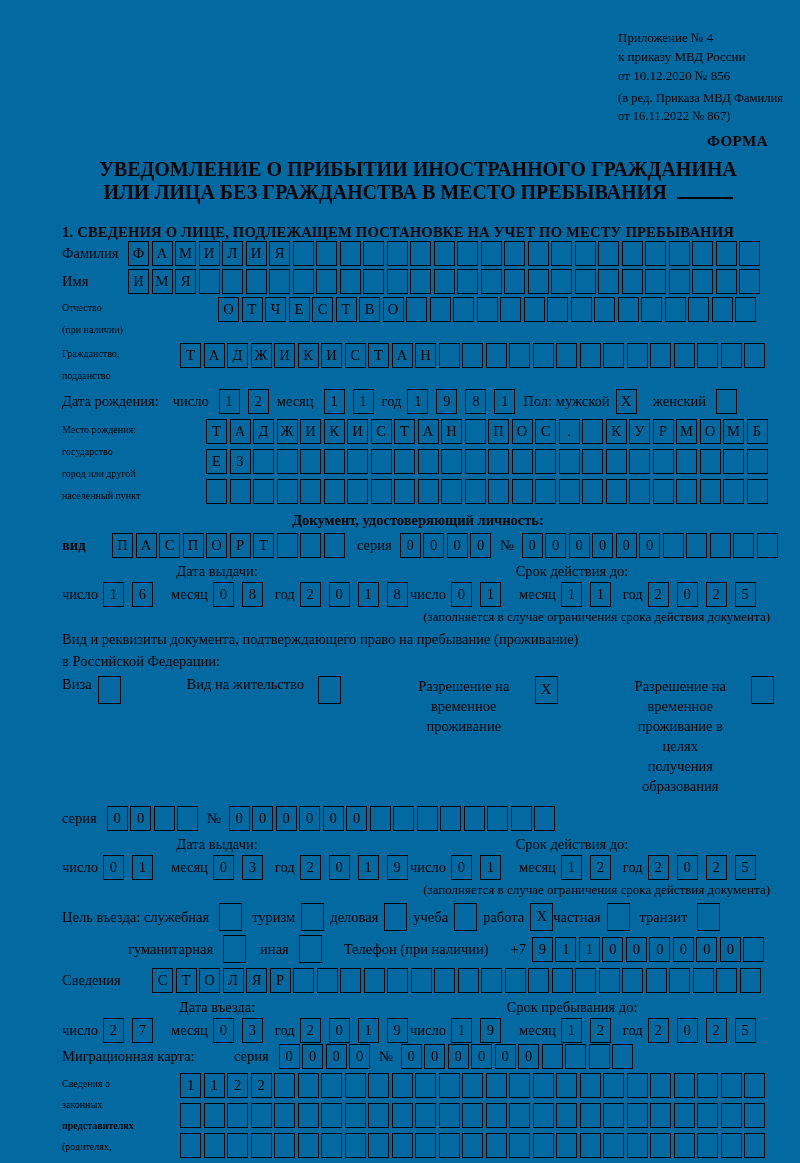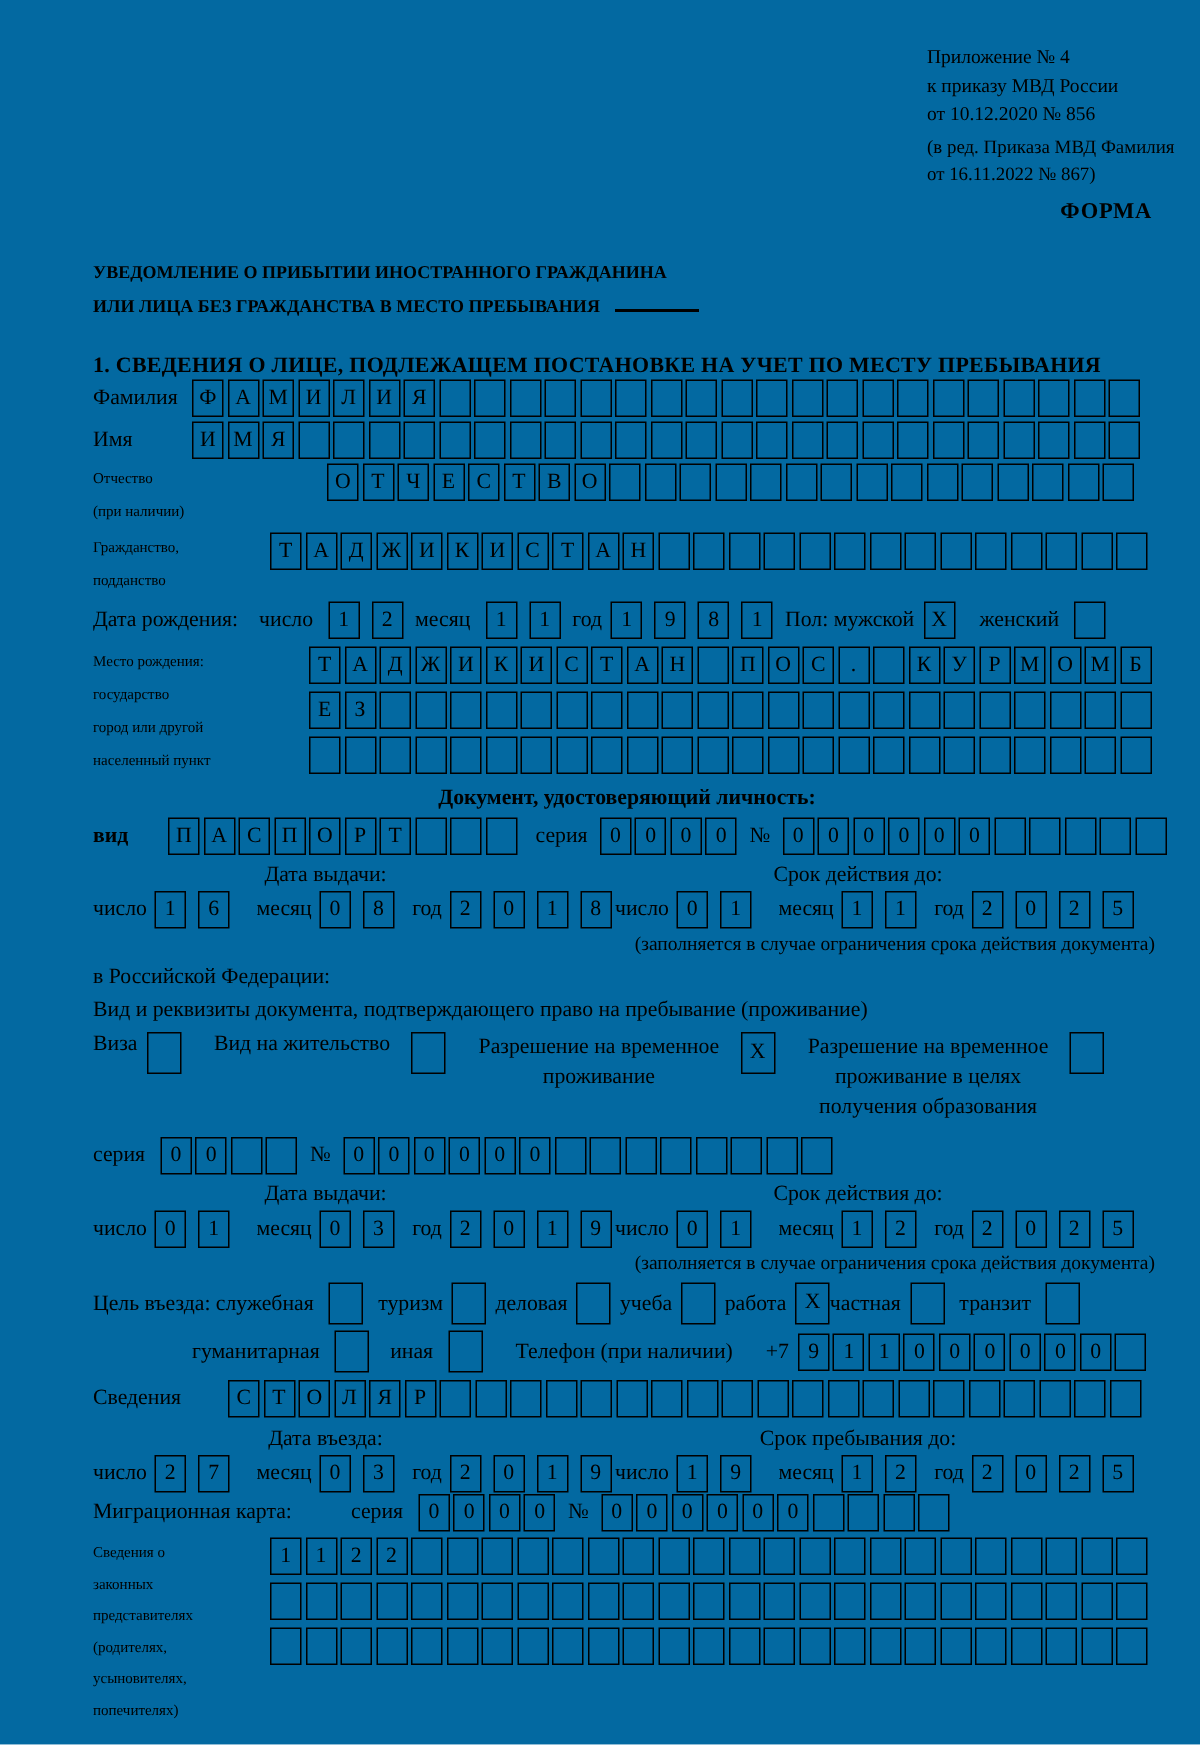--- a/index.html
+++ b/index.html
@@ -6,21 +6,21 @@
   .page{
     position:relative;width:800px;height:1163px;box-sizing:border-box;
     padding:28px 26px 10px 62px;overflow:hidden;background:#0369a1;color:#000;
     font-family:"Liberation Serif","DejaVu Serif",serif;
   }
   
   .appendix{margin-left:556px;font-size:13px;line-height:19px;white-space:nowrap;}
   .appendix .ed{margin-top:4px;font-size:12.6px;line-height:18px;}
   .forma{margin-top:8px;text-align:right;padding-right:6px;font-weight:bold;font-size:15px;letter-spacing:.5px;}
   
-  .title{margin-top:20px;font-weight:bold;font-size:12px;line-height:23px;}
+  .title{margin-top:8px;text-align:center;font-weight:bold;font-size:20px;line-height:23px;}
   .blank-line{display:inline-block;width:56px;border-bottom:2px solid #000;margin-left:10px;}
   .section1{margin-top:20px;font-weight:bold;font-size:14.6px;letter-spacing:.2px;white-space:nowrap;}
   
   .row{display:flex;align-items:center;margin-bottom:3px;}
   .rowt{display:flex;align-items:flex-start;margin-bottom:2px;}
   .lbl{font-size:14.5px;white-space:nowrap;}
   .lblcol{flex:none;}
   .lblcol div{font-size:10px;line-height:22px;white-space:nowrap;}
   .w66{width:66px;flex:none;}
   .w50{width:50px;flex:none;font-weight:bold;}
@@ -46,21 +46,21 @@
   .dh1{width:310px;text-align:center;flex:none;}
   .dh2{width:400px;text-align:center;flex:none;}
   .drow{display:flex;align-items:center;margin-bottom:1px;}
   .dgrp{display:flex;align-items:center;}
   .dgrp1{width:348px;flex:none;}
   .dgrp .lbl{margin-right:5px;}
   .dgrp .cells{margin-right:4px;}
   .note-r{text-align:right;font-size:13px;line-height:15px;margin:2px 4px 6px 0;}
   .para{font-size:14.5px;line-height:19px;margin-bottom:3px;}
   
-  .cbrow{display:flex;align-items:flex-start;margin:5px 0 10px 0;}
+  .cbrow{display:flex;align-items:flex-start;margin:5px 0 10px 0;gap:44px;}
   .cbitem{display:flex;align-items:flex-start;}
   .cbtext{text-align:center;font-size:14.5px;line-height:20px;}
   .gap6{margin-left:6px;}
   .gap10{margin-left:10px;}
   .gap14{margin-left:14px;}
   .gap22{margin-left:22px;}
   .note-c{font-size:13px;line-height:17px;margin-top:5px;white-space:nowrap;}
 </style>
 </head>
 <body>
@@ -411,22 +411,22 @@
       <span class="cells sp">
           <span class="cell">2</span>
           <span class="cell">0</span>
           <span class="cell">2</span>
           <span class="cell">5</span>
         </span>
     </div>
   </div>
   <div class="note-r">(заполняется в случае ограничения срока действия документа)</div>
 
+  <div class="para">Вид и реквизиты документа, подтверждающего право на пребывание (проживание)</div>
   <div class="para">в Российской Федерации:</div>
-  <div class="para">Вид и реквизиты документа, подтверждающего право на пребывание (проживание)</div>
 
   <div class="cbrow">
     <div class="cbitem">
       <span class="lbl">Виза</span>
       <span class="cells cb gap6">
           <span class="cell">&nbsp;</span>
         </span>
     </div>
     <div class="cbitem gap22">
       <span class="lbl">Вид на жительство</span>
@@ -682,21 +682,21 @@
         <span class="cell">&nbsp;</span>
         <span class="cell">&nbsp;</span>
         <span class="cell">&nbsp;</span>
       </span>
   </div>
 
   <div class="rowt">
     <div class="lblcol w118" style="line-height:21px;">
       <div style="line-height:21px;">Сведения о</div>
       <div style="line-height:21px;">законных</div>
-      <div style="line-height:21px;">представителях</div>
+      <div style="line-height:21px;font-weight:bold;">представителях</div>
       <div style="line-height:21px;">(родителях,</div>
       <div style="line-height:21px;">усыновителях,</div>
       <div style="line-height:21px;">попечителях)</div>
     </div>
     <div class="cellrows">
       <div class="cells">
           <span class="cell">1</span>
           <span class="cell">1</span>
           <span class="cell">2</span>
           <span class="cell">2</span>

